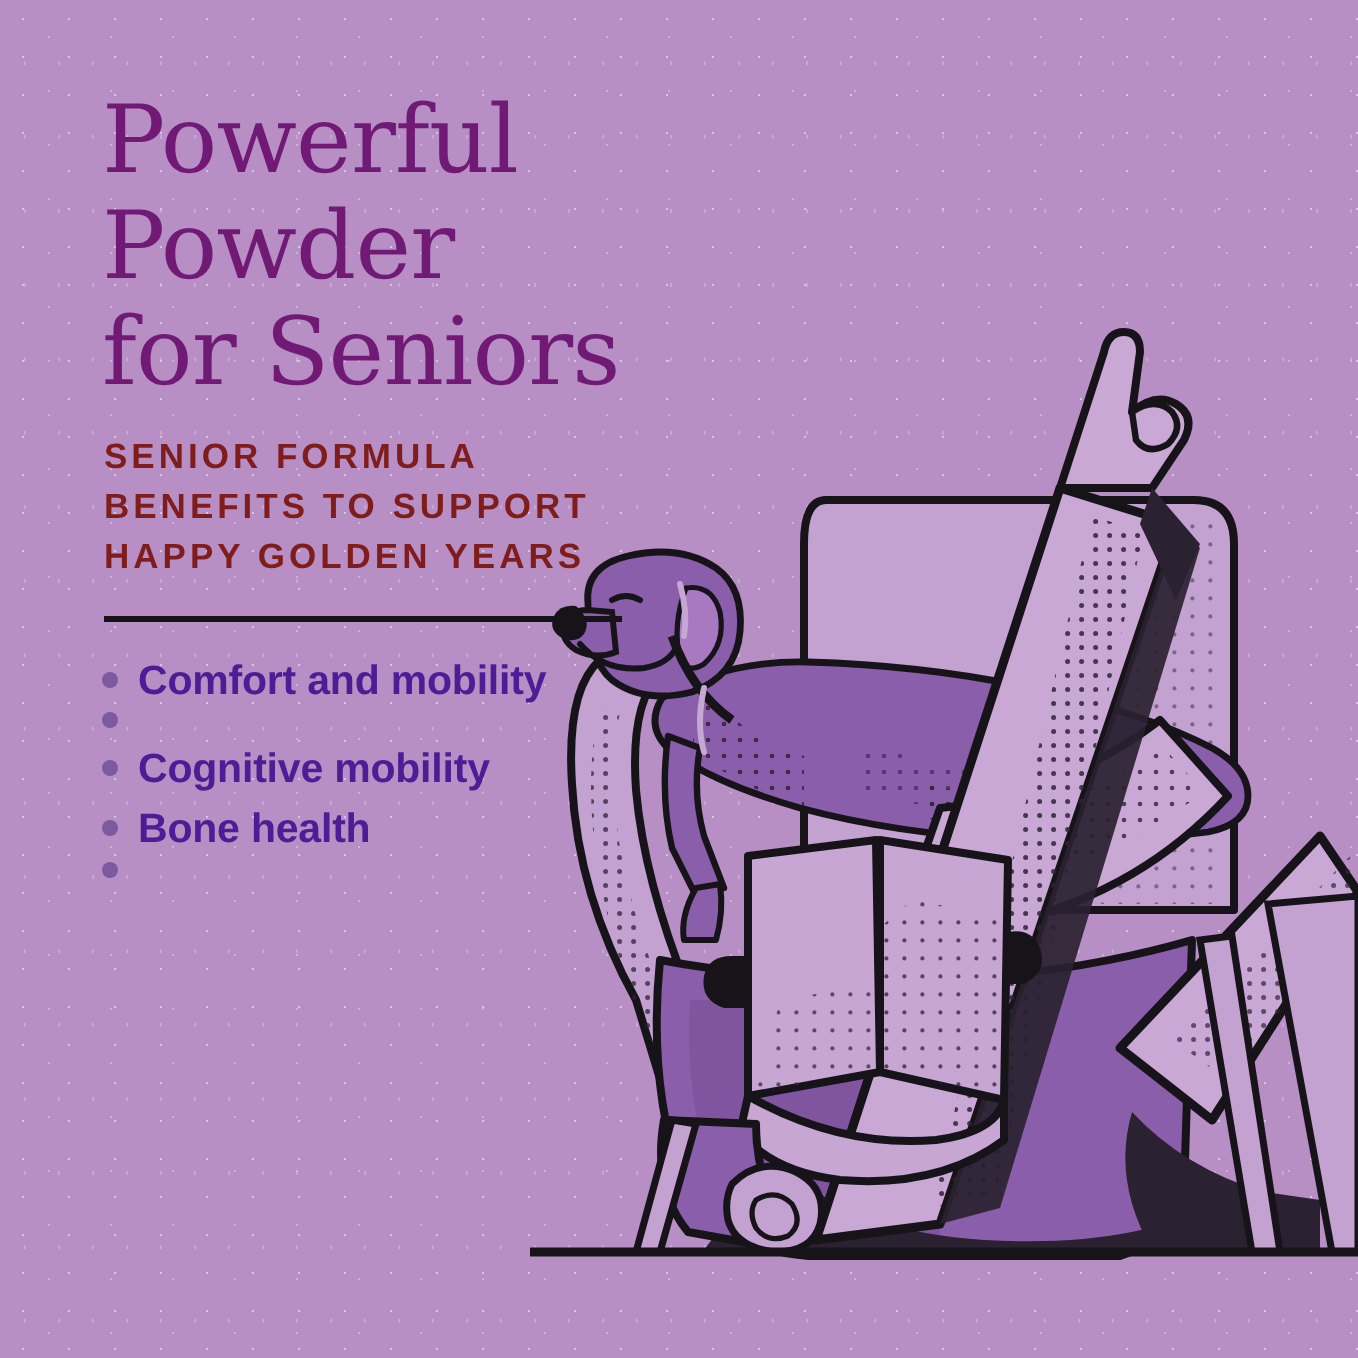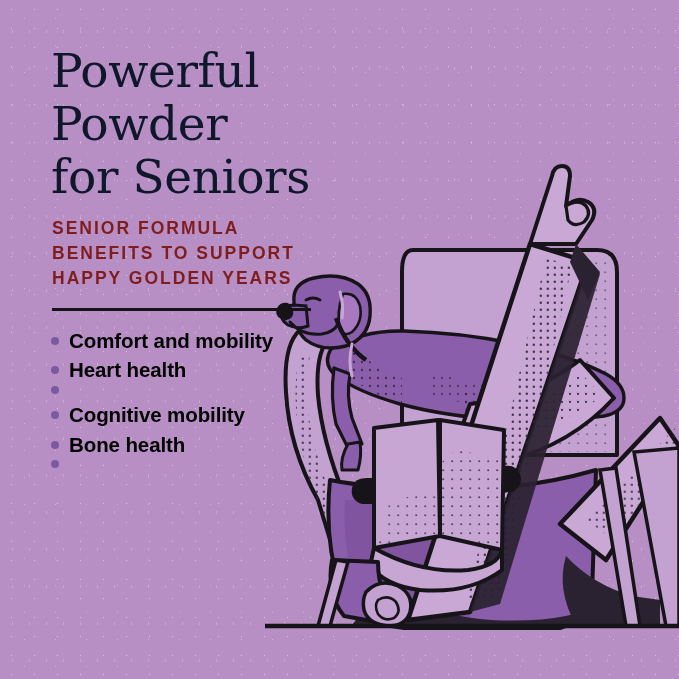--- a/index.html
+++ b/index.html
@@ -37,21 +37,21 @@
   .text-col {
     position: absolute;
     left: 51px;
     top: 44px;
     width: 330px;
     z-index: 4;
   }
 
   .headline {
     font-family: "DejaVu Serif", "Liberation Serif", serif;
-    color: #0f172a;
+    color: #701a75;
     font-size: 47px;
     line-height: 1.13;
     letter-spacing: -0.4px;
     margin: 0;
     font-weight: 400;
     white-space: pre-line;
   }
 
   .subhead {
     margin: 13px 0 0 1px;
@@ -88,21 +88,21 @@
     height: 8px;
     border-radius: 50%;
     background: #7b5a9f;
     flex: none;
     margin-right: 10px;
     position: relative;
     top: -3px;
   }
 
   .benefit-label {
-    color: #000000;
+    color: #4c1d95;
     font-size: 20.5px;
     font-weight: bold;
     letter-spacing: -0.1px;
     line-height: 1.1;
   }
 
   
   #illus {
     position: absolute;
     left: 0;
@@ -272,24 +272,20 @@
 
     <div class="divider"></div>
 
     <ul class="benefits">
       <li>
         <span class="bullet"></span>
         <span class="benefit-label">Comfort and mobility</span>
       </li>
       <li>
         <span class="bullet"></span>
-        <span class="benefit-label">Heart health</span>
-      </li>
-      <li>
-        <span class="bullet"></span>
       </li>
       <li>
         <span class="bullet"></span>
         <span class="benefit-label">Cognitive mobility</span>
       </li>
       <li>
         <span class="bullet"></span>
         <span class="benefit-label">Bone health</span>
       </li>
       <li>

